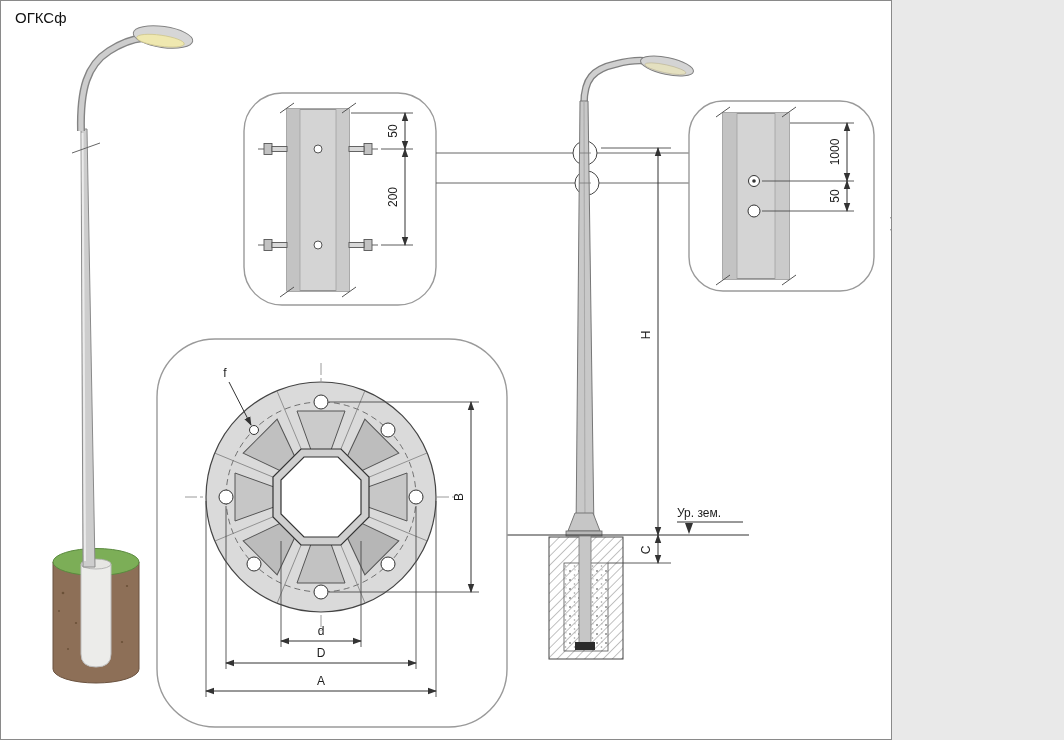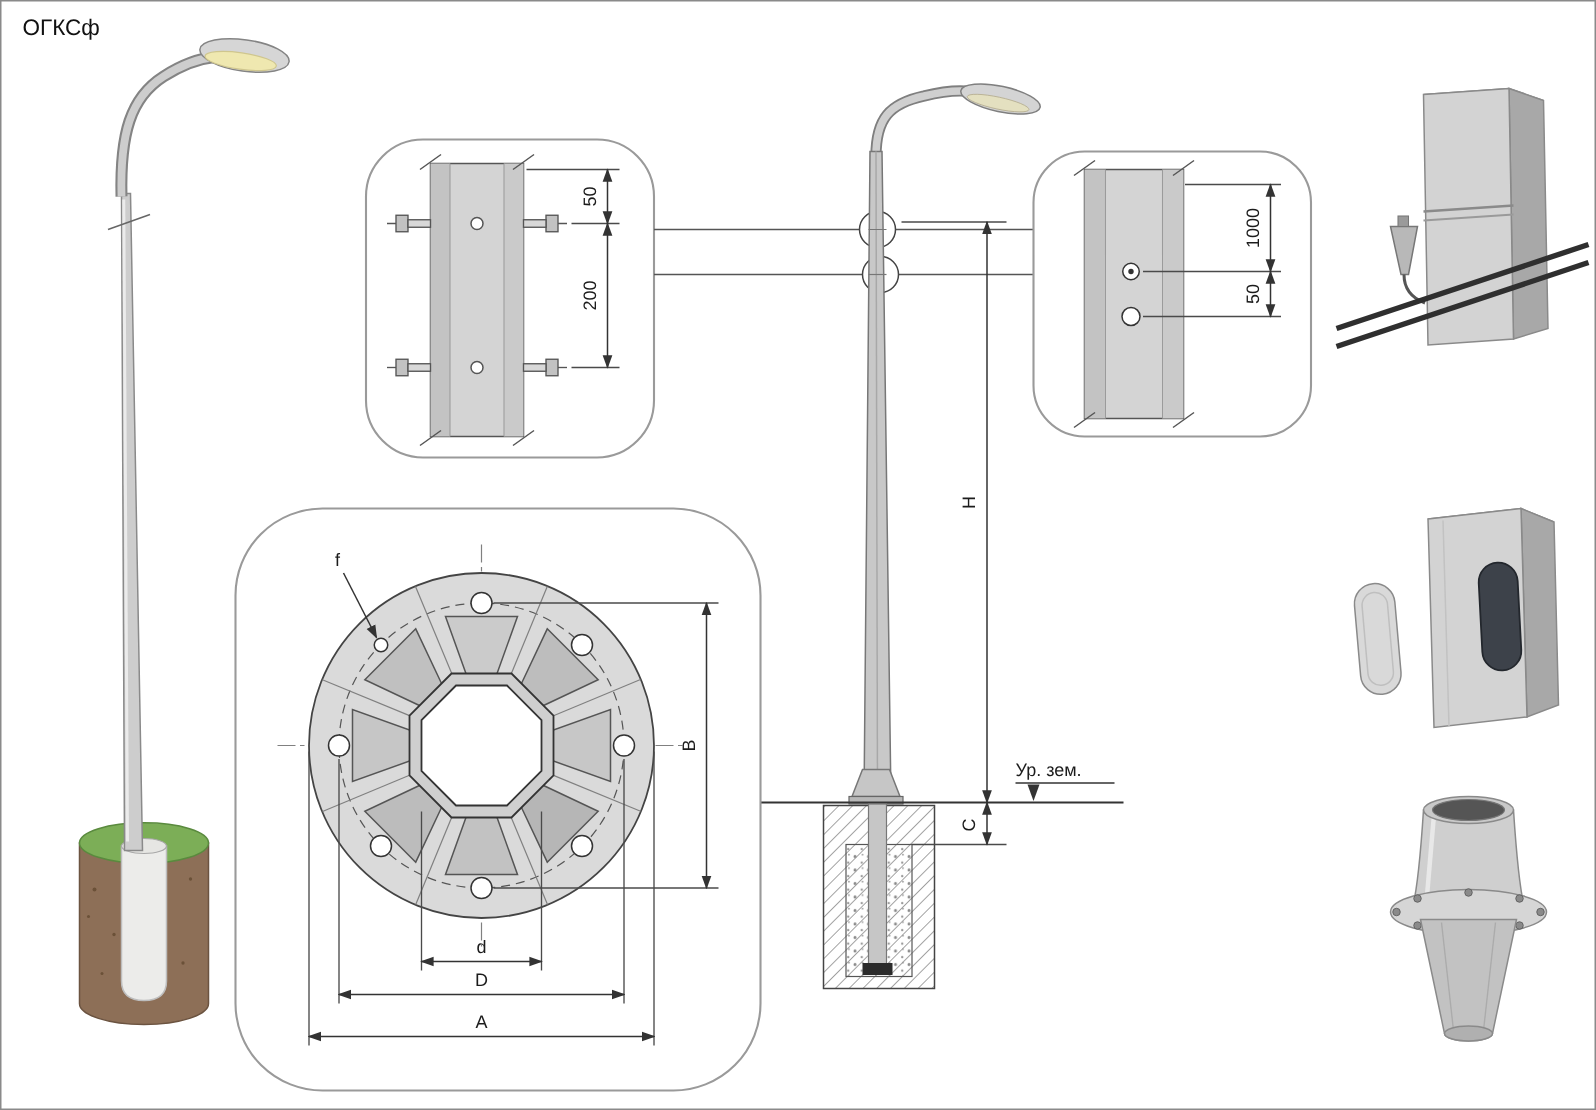--- a/index.html
+++ b/index.html
@@ -1,17 +1,17 @@
 <!DOCTYPE html>
 <html><head>
 <meta charset="utf-8">
 <style>
   html,body{margin:0;padding:0;background:#e9e9e9;}
   .canvas{
-    position:relative;width:1064px;height:740px;background:#ffffff;
+    position:relative;width:892px;height:740px;background:#ffffff;
     border:1px solid #8a8a8a;box-sizing:border-box;overflow:hidden;
     font-family:"Liberation Sans",sans-serif;
   }
   svg{display:block}
   text{font-family:"Liberation Sans",sans-serif;fill:#1c1c1c;font-size:12px;}
   .title-text{font-size:15px;fill:#111;}
   .dim{stroke:#333;stroke-width:1;fill:none;}
   .ext{stroke:#4a4a4a;stroke-width:0.9;fill:none;}
   .callout{fill:#ffffff;stroke:#9a9a9a;stroke-width:1.4;}
   .centerline{stroke:#808080;stroke-width:0.8;stroke-dasharray:12 3 3 3;fill:none;}

